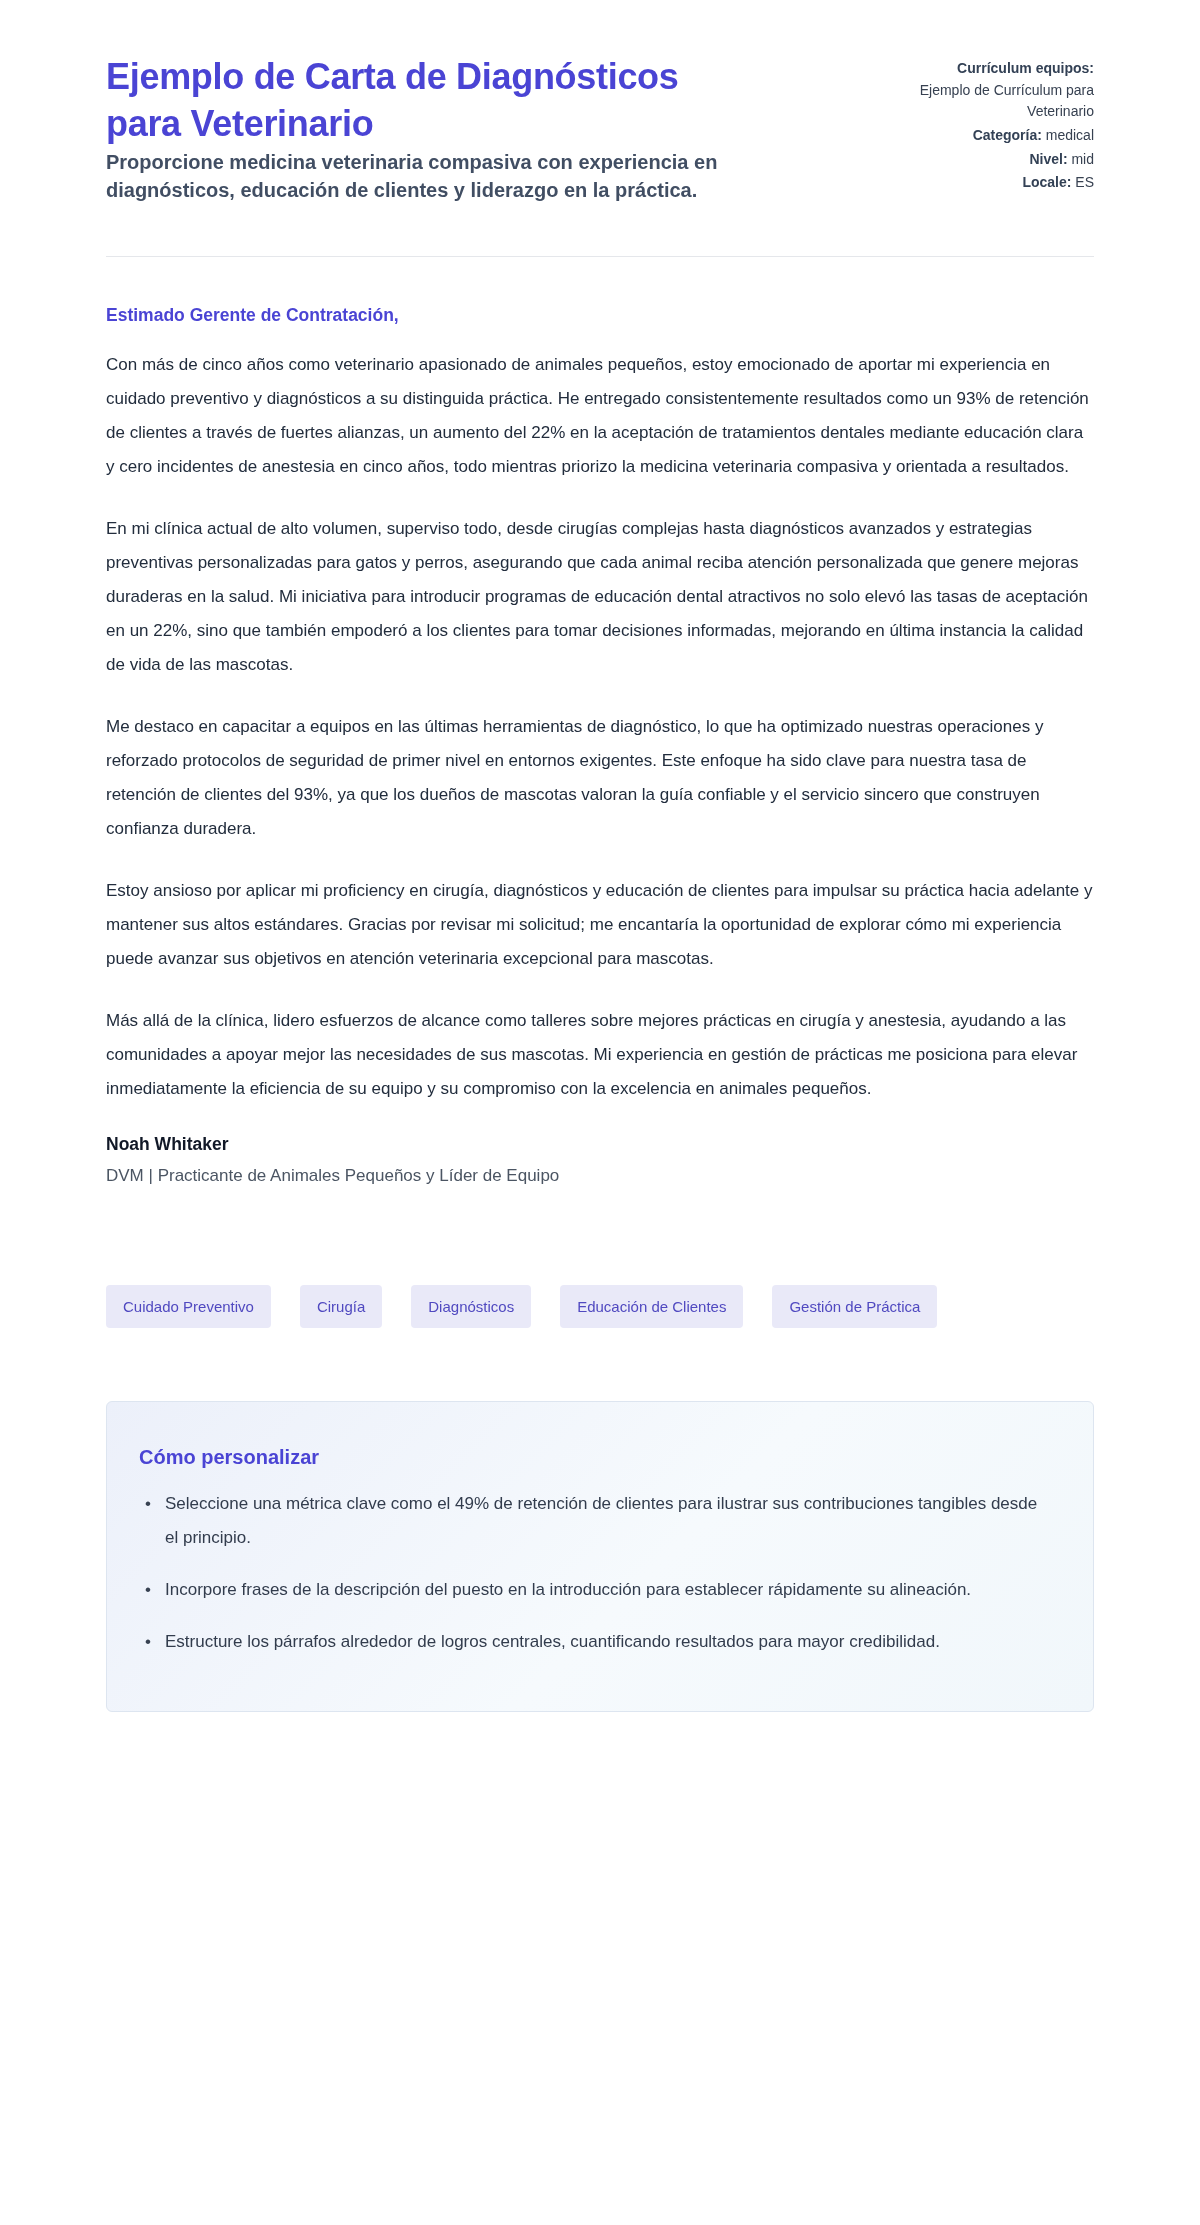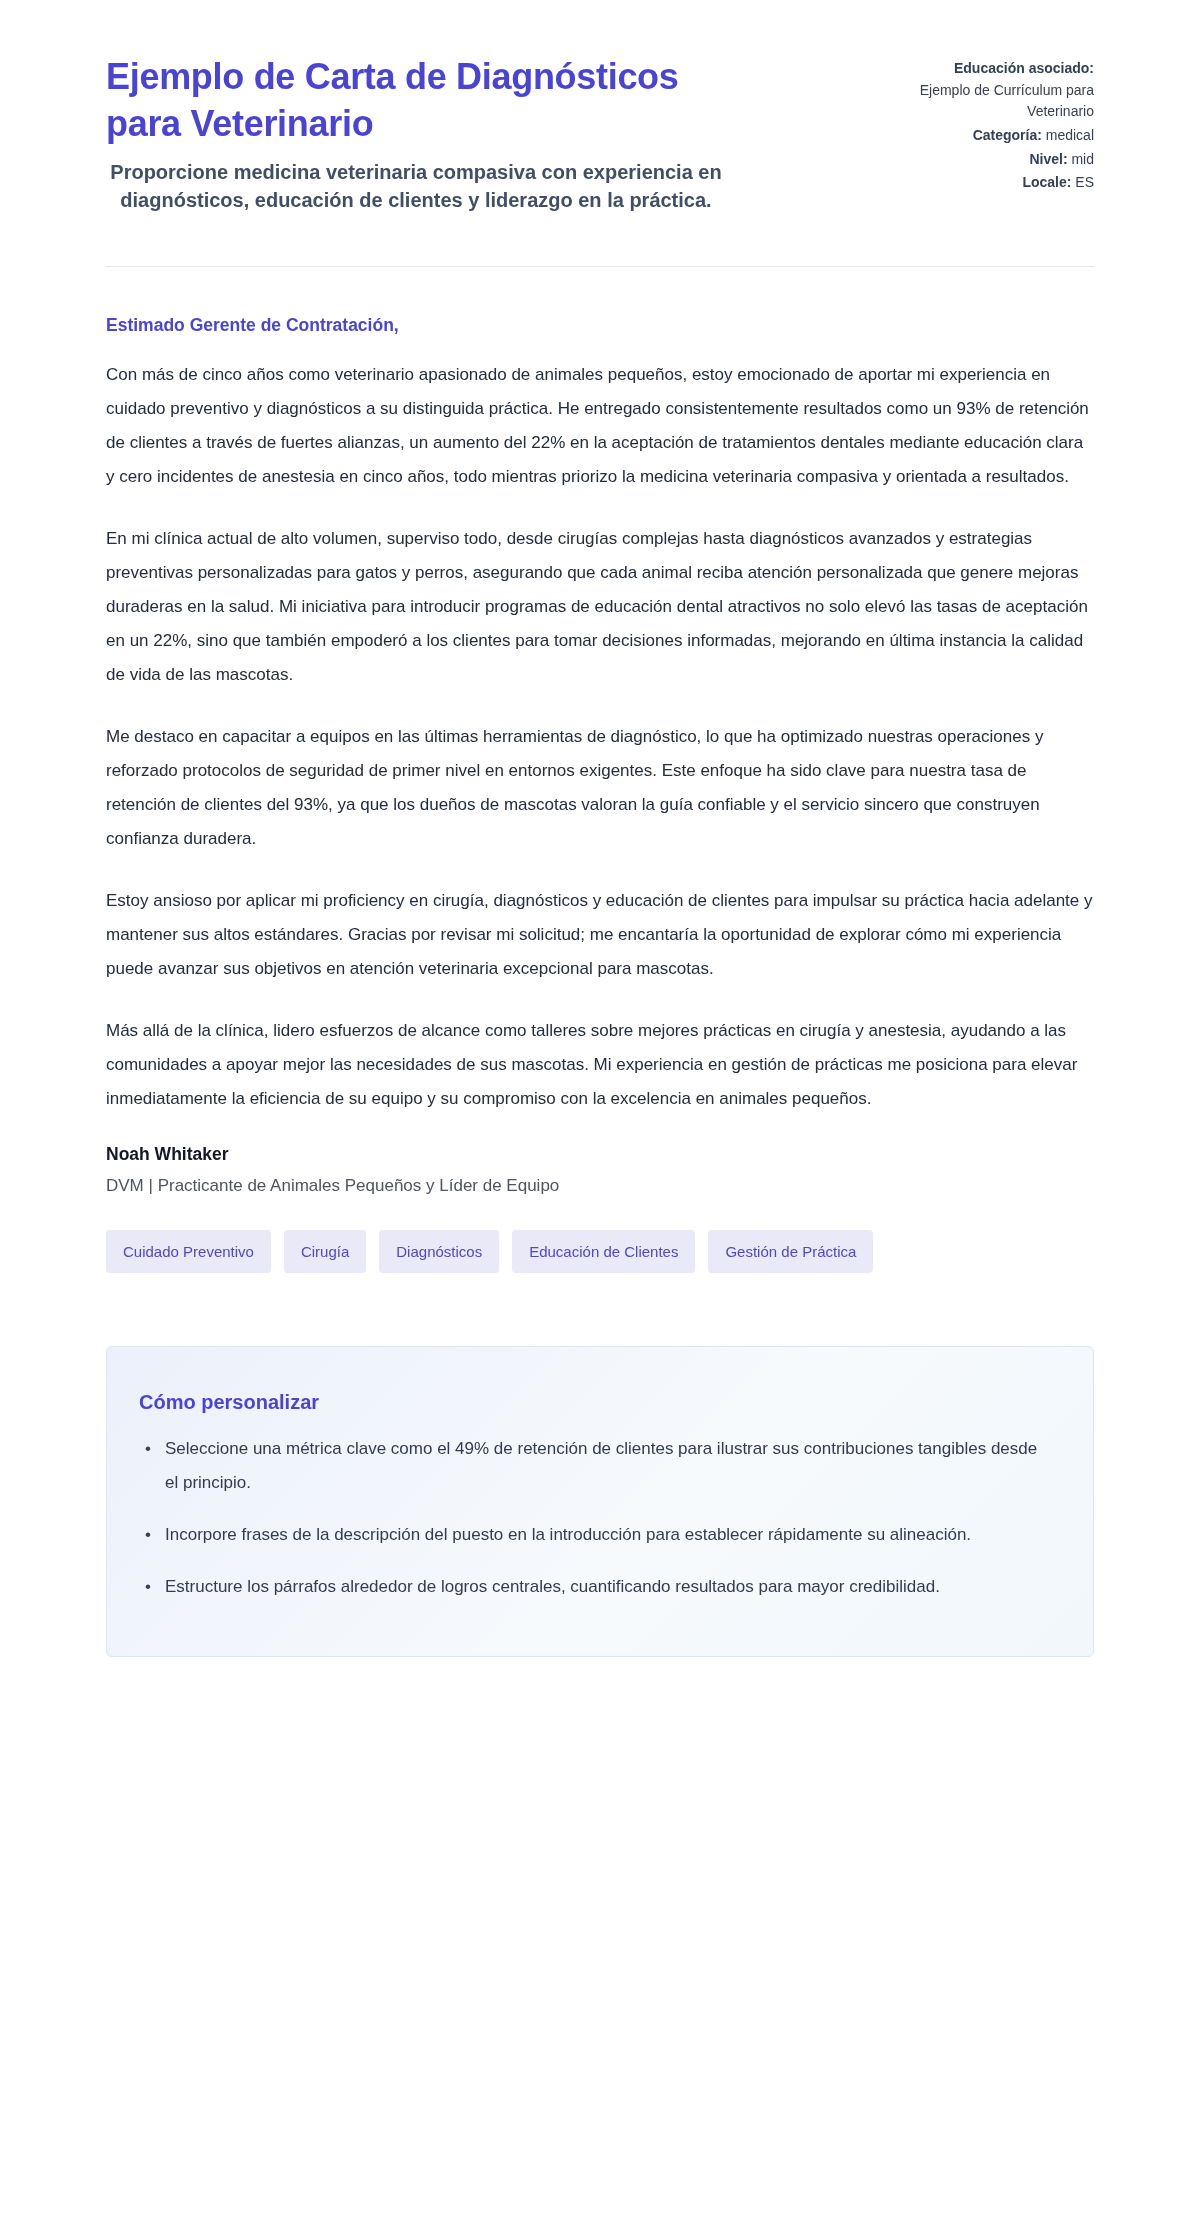--- a/index.html
+++ b/index.html
@@ -21,27 +21,25 @@
   .header { display: flex; align-items: flex-start; justify-content: space-between; }
   .title-block { max-width: 640px; }
   .page-title {
     color: #4a44d4;
     font-size: 36px;
     font-weight: 700;
     line-height: 1.3;
     letter-spacing: -0.3px;
   }
   .page-subtitle {
-    margin-top: 10px;
     color: #414e63;
     font-size: 20px;
     font-weight: 700;
     line-height: 1.4;
     max-width: 620px;
-    text-align: center;
   }
   .meta-block {
     width: 192px;
     text-align: right;
     color: #374151;
     font-size: 14px;
     line-height: 1.55;
     padding-top: 2px;
   }
   .meta-label { font-weight: 700; color: #334155; }
@@ -68,21 +66,21 @@
     margin-bottom: 28px;
     max-width: 988px;
   }
 
   
   .signature { margin-top: 18px; }
   .signature-name { font-size: 17.5px; font-weight: 700; color: #111827; }
   .signature-role { margin-top: 11px; font-size: 17px; color: #4b5563; }
 
   
-  .tags { margin-top: 34px; display: flex; gap: 13px; flex-wrap: wrap; }
+  .tags { margin-top: 99px; display: flex; gap: 29px; flex-wrap: wrap; }
   .tag {
     display: inline-block;
     background: #e9e9f8;
     color: #5049c0;
     font-size: 15px;
     padding: 11px 17px;
     border-radius: 4px;
     line-height: 1.4;
     white-space: nowrap;
   }
@@ -125,21 +123,21 @@
 
 <div class="container">
 
   <header class="header">
     <div class="title-block">
       <h1 class="page-title">Ejemplo de Carta de Diagnósticos para Veterinario</h1>
       <h2 class="page-subtitle">Proporcione medicina veterinaria compasiva con experiencia en diagnósticos, educación de clientes y liderazgo en la práctica.</h2>
     </div>
     <aside class="meta-block">
       <div class="meta-row">
-        <div class="meta-label">Educación asociado:</div>
+        <div class="meta-label">Currículum equipos:</div>
         <div class="meta-value">Ejemplo de Currículum para Veterinario</div>
       </div>
       <div class="meta-row">
         <span class="meta-label">Categoría:</span>
         <span class="meta-value">medical</span>
       </div>
       <div class="meta-row">
         <span class="meta-label">Nivel:</span>
         <span class="meta-value">mid</span>
       </div>

